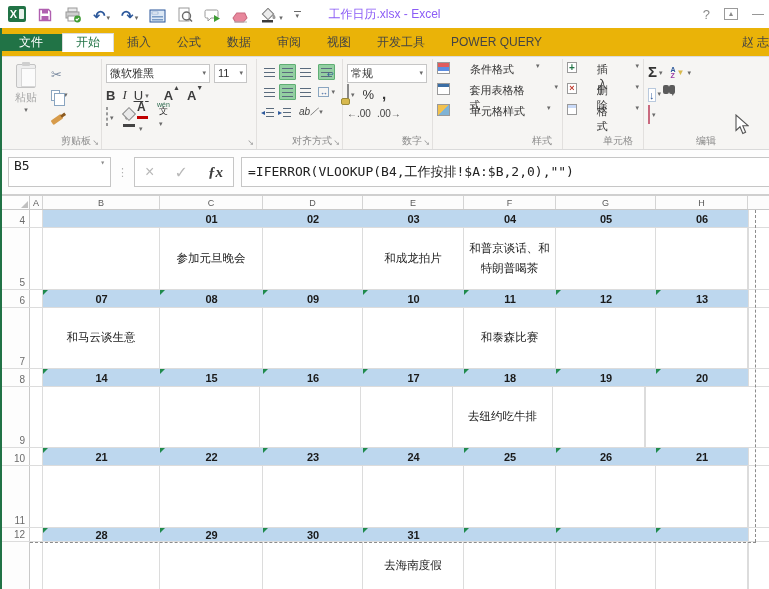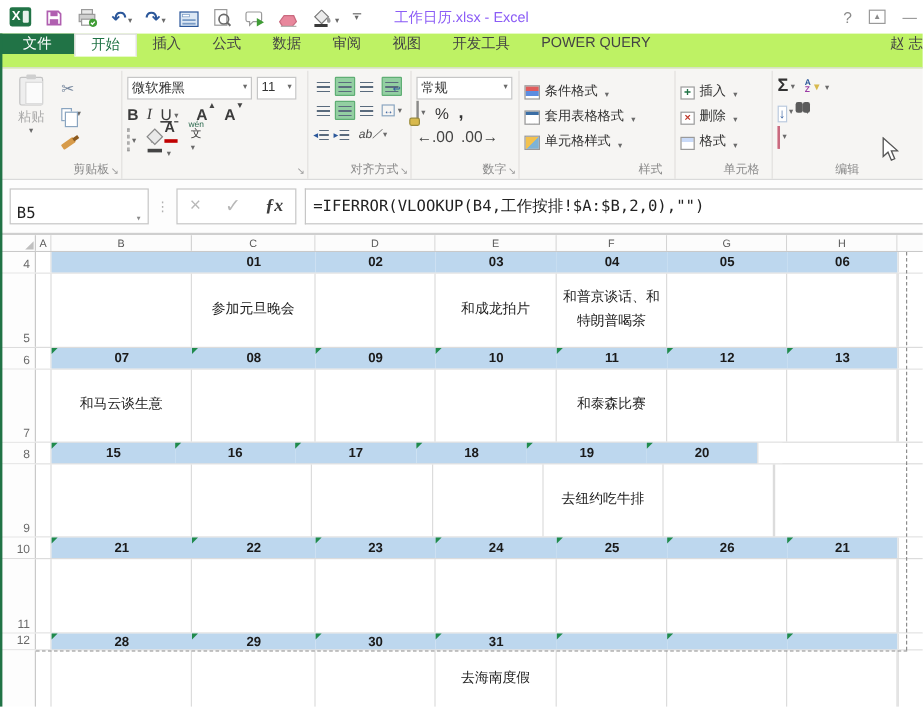--- a/index.html
+++ b/index.html
@@ -20,21 +20,21 @@
   .qmore{display:flex;flex-direction:column;align-items:center;color:#6a6a6a}
   .qmore b{width:7px;height:1px;background:#6a6a6a;margin-bottom:1px}
   .qmore span{font-size:7px;line-height:5px}
   .wtitle{position:absolute;left:0;right:0;text-align:center;font-size:12px;color:#8b5cf6;pointer-events:none}
   .wctrl{margin-left:auto;display:flex;align-items:center;gap:14px;color:#8a8a8a;z-index:2;padding-right:2px}
   .wctrl .help{font-size:13px}
   .ribopt{width:14px;height:12px;border:1px solid #9a9a9a;font-size:8px;line-height:10px;text-align:center;color:#8a8a8a}
   .minim{font-size:12px;letter-spacing:-1px}
 
   
-  .tabrow{height:29px;display:flex;align-items:flex-start;background:#bef264;border-bottom:1px solid #dcdcdc;position:relative;z-index:3}
+  .tabrow{height:29px;display:flex;align-items:center;background:#eab308;border-bottom:1px solid #dcdcdc;position:relative;z-index:3}
   .ftab{width:62px;background:#217346;color:#fff;font-size:12px;display:flex;align-items:center;justify-content:center}
   .tab{padding:0 13px;font-size:12px;color:#444;display:flex;align-items:center}
   .tab.active{background:#fff;border:1px solid #dcdcdc;border-bottom:1px solid #fff;margin-bottom:-1px;color:#217346}
   .tabuser{margin-left:auto;font-size:12px;color:#444;display:flex;align-items:center;padding-right:0;white-space:nowrap;overflow:hidden}
 
   
   .ribbon{height:93px;background:#f6f5f3;border-bottom:1px solid #dadada;display:flex;padding:2px 0 0 3px;position:relative}
   .grp{position:relative;border-right:1px solid #e2e0de;padding:3px 4px 15px 4px;flex:none}
   .grp-label{position:absolute;bottom:1px;left:0;right:10px;text-align:right;font-size:10px;color:#8a8a8a;white-space:nowrap}
   .launch{position:absolute;right:2px;bottom:2px;font-size:8px;color:#9a9a9a;line-height:8px}
@@ -81,25 +81,25 @@
   .mergeic{width:13px;height:10px;border:1px solid #8aa5c0;font-size:8px;color:#2b579a;display:flex;align-items:center;justify-content:center}
   .indent{font-size:8px;color:#2b579a;display:flex;align-items:center;gap:1px}
   .ab{font-size:10px;font-style:italic;color:#444}
 
   
   .g-num{width:90px}
   .money{width:14px;height:10px;border:1px solid #8a8a8a;background:#f3efe2;position:relative}
   .money::after{content:"";position:absolute;right:-2px;bottom:-3px;width:7px;height:5px;background:#d8b94d;border:1px solid #9a8a3a;border-radius:2px}
   .pct{font-size:13px;color:#333}
   .comma{font-size:15px;font-weight:bold;color:#333;line-height:10px}
-  .dec{font-size:13px;color:#444;letter-spacing:0}
+  .dec{font-size:10px;color:#444;letter-spacing:0}
 
   
   .g-styles{width:130px}
-  .srow{display:flex;align-items:flex-end;gap:4px;height:21px;font-size:11px;color:#333}
+  .srow{display:flex;align-items:flex-start;gap:20px;height:21px;font-size:11px;color:#333}
   .ic-cond{width:13px;height:12px;border:1px solid #9a9a9a;background:linear-gradient(to bottom,#e05c5c 0 4px,#5c8de0 4px 8px,#fff 8px)}
   .ic-table{width:13px;height:12px;border:1px solid #9a9a9a;background:linear-gradient(#3b6ea5 0 3px,#fff 3px),repeating-linear-gradient(to right,transparent 0 3px,#bcbcbc 3px 4px)}
   .ic-cstyle{width:13px;height:12px;border:1px solid #9a9a9a;background:linear-gradient(135deg,#f2c14e 0 50%,#7fb3d5 50%)}
   .g-cells{width:81px}
   .ic-ins{width:12px;height:11px;border:1px solid #9a9a9a;background:#fff;color:#217346;font-size:10px;font-weight:bold;line-height:9px;text-align:center}
   .ic-del{width:12px;height:11px;border:1px solid #9a9a9a;background:#fff;color:#c0392b;font-size:9px;font-weight:bold;line-height:9px;text-align:center}
   .ic-fmt{width:12px;height:11px;border:1px solid #9a9a9a;background:linear-gradient(#c9daf8 0 3px,#fff 3px)}
   .g-edit{width:82px}
   .erow{display:flex;align-items:center;gap:8px;height:21px}
   .sigma{font-size:15px;font-weight:bold;color:#333;line-height:14px}
@@ -110,21 +110,21 @@
   .binoc{width:15px;height:9px;position:relative}
   .binoc::before,.binoc::after{content:"";position:absolute;top:0;width:6px;height:9px;background:#5b5b5b;border-radius:2px}
   .binoc::before{left:0}.binoc::after{right:0}
   .eraser{width:13px;height:7px;background:#e8879c;border:1px solid #c96a7f;transform:skewX(-25deg)}
 
   
   svg{display:block}
 
   
   .fbar{height:46px;background:#fdfdfd;border-bottom:2px solid #cfcfcf;display:flex;align-items:center;padding-left:8px}
-  .namebox{width:116px;height:30px;border:1px solid #c6c6c6;background:#fff;display:flex;align-items:flex-end;
+  .namebox{width:103px;height:30px;border:1px solid #c6c6c6;background:#fff;display:flex;align-items:flex-start;
     font-family:"DejaVu Sans Mono","Liberation Mono",monospace;font-size:13px;color:#222;padding:0 5px;justify-content:space-between}
   .namebox i{font-style:normal;font-size:8px;color:#8a8a8a}
   .fdots{color:#b0b0b0;font-size:11px;margin:0 6px}
   .fbtns{width:100px;height:30px;border:1px solid #c6c6c6;background:#fff;display:flex;align-items:center;justify-content:space-around}
   .fx-cancel,.fx-ok{color:#b8b8b8;font-size:16px}
   .fx{font-family:"Liberation Serif",serif;font-style:italic;font-weight:bold;font-size:15px;color:#3d3d3d}
   .ffield{flex:1;height:30px;border:1px solid #c6c6c6;border-right:none;background:#fff;margin-left:7px;display:flex;align-items:center;
     font-family:"DejaVu Sans Mono","Liberation Mono",monospace;font-size:13px;color:#222;padding-left:6px;white-space:nowrap;overflow:hidden}
 
   
@@ -498,20 +498,21 @@
     <div class="c cE"></div>
     <div class="c cF">和泰森比赛</div>
     <div class="c cG"></div>
     <div class="c cH"></div>
     <div class="c post"></div>
   </div>
 
   <div class="grow rdate tri h18">
     <div class="gut">8</div>
     <div class="c cA"></div>
+    <div class="c cB d">14</div>
     <div class="c cC d">15</div>
     <div class="c cD d">16</div>
     <div class="c cE d">17</div>
     <div class="c cF d">18</div>
     <div class="c cG d">19</div>
     <div class="c cH d">20</div>
     <div class="c post"></div>
   </div>
 
   <div class="grow revent h61">

